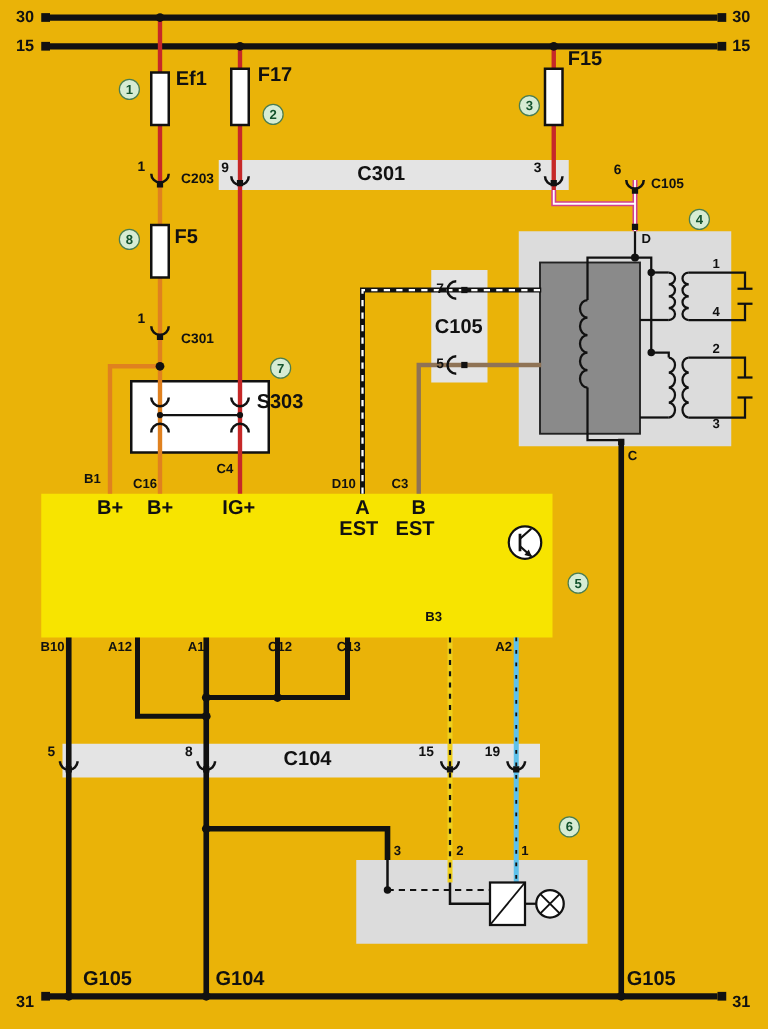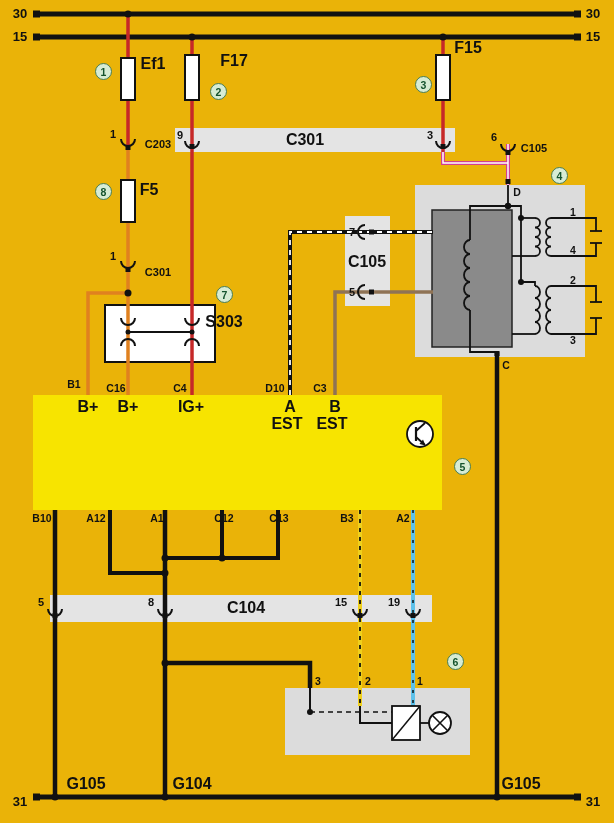--- a/index.html
+++ b/index.html
@@ -205,21 +205,21 @@
   <span class="t b13" style="left:20px;top:36px">15</span>
   <span class="t b13" style="left:593px;top:36px">15</span>
   <span class="t b13" style="left:20px;top:801px">31</span>
   <span class="t b13" style="left:593px;top:801px">31</span>
 
   <span class="t b12" style="left:86px;top:784px">G105</span>
   <span class="t b12" style="left:192px;top:784px">G104</span>
   <span class="t b12" style="left:521px;top:784px">G105</span>
 
   <span class="t b12" style="left:153px;top:64px">Ef1</span>
-  <span class="t b12" style="left:234px;top:61px">F17</span>
+  <span class="t b12" style="left:220px;top:61px">F17</span>
   <span class="t b12" style="left:468px;top:48px">F15</span>
   <span class="t b12" style="left:149px;top:190px">F5</span>
 
   <span class="t b11" style="left:113px;top:134px">1</span>
   <span class="t b11" style="left:158px;top:144px">C203</span>
   <span class="t b11" style="left:113px;top:256px">1</span>
   <span class="t b11" style="left:158px;top:272px">C301</span>
   <span class="t b12" style="left:305px;top:140px">C301</span>
   <span class="t b11" style="left:180px;top:135px">9</span>
   <span class="t b11" style="left:430px;top:135px">3</span>
@@ -231,38 +231,38 @@
   <span class="t b12" style="left:246px;top:608px">C104</span>
   <span class="t b11" style="left:41px;top:602px">5</span>
   <span class="t b11" style="left:151px;top:602px">8</span>
   <span class="t b11" style="left:341px;top:602px">15</span>
   <span class="t b11" style="left:394px;top:602px">19</span>
 
   <span class="t b12" style="left:224px;top:322px">S303</span>
 
   <span class="t p10" style="left:74px;top:384px">B1</span>
   <span class="t p10" style="left:116px;top:388px">C16</span>
-  <span class="t p10" style="left:180px;top:388px">C4</span>
+  <span class="t p10" style="left:180px;top:376px">C4</span>
   <span class="t p10" style="left:275px;top:388px">D10</span>
   <span class="t p10" style="left:320px;top:388px">C3</span>
 
   <span class="t b12" style="left:88px;top:407px">B+</span>
   <span class="t b12" style="left:128px;top:407px">B+</span>
   <span class="t b12" style="left:191px;top:407px">IG+</span>
   <span class="t b12" style="left:290px;top:407px">A</span>
   <span class="t b12" style="left:335px;top:407px">B</span>
   <span class="t b12" style="left:287px;top:424px">EST</span>
   <span class="t b12" style="left:332px;top:424px">EST</span>
 
   <span class="t p10" style="left:42px;top:518px">B10</span>
   <span class="t p10" style="left:96px;top:518px">A12</span>
   <span class="t p10" style="left:157px;top:518px">A1</span>
   <span class="t p10" style="left:224px;top:518px">C12</span>
   <span class="t p10" style="left:279px;top:518px">C13</span>
-  <span class="t p10" style="left:347px;top:518px">B3</span>
+  <span class="t p10" style="left:347px;top:494px">B3</span>
   <span class="t p10" style="left:403px;top:518px">A2</span>
 
   <span class="t p10" style="left:517px;top:192px">D</span>
   <span class="t p10" style="left:506px;top:365px">C</span>
   <span class="t p10" style="left:573px;top:212px">1</span>
   <span class="t p10" style="left:573px;top:250px">4</span>
   <span class="t p10" style="left:573px;top:280px">2</span>
   <span class="t p10" style="left:573px;top:340px">3</span>
 
   <span class="t p10" style="left:318px;top:681px">3</span>

